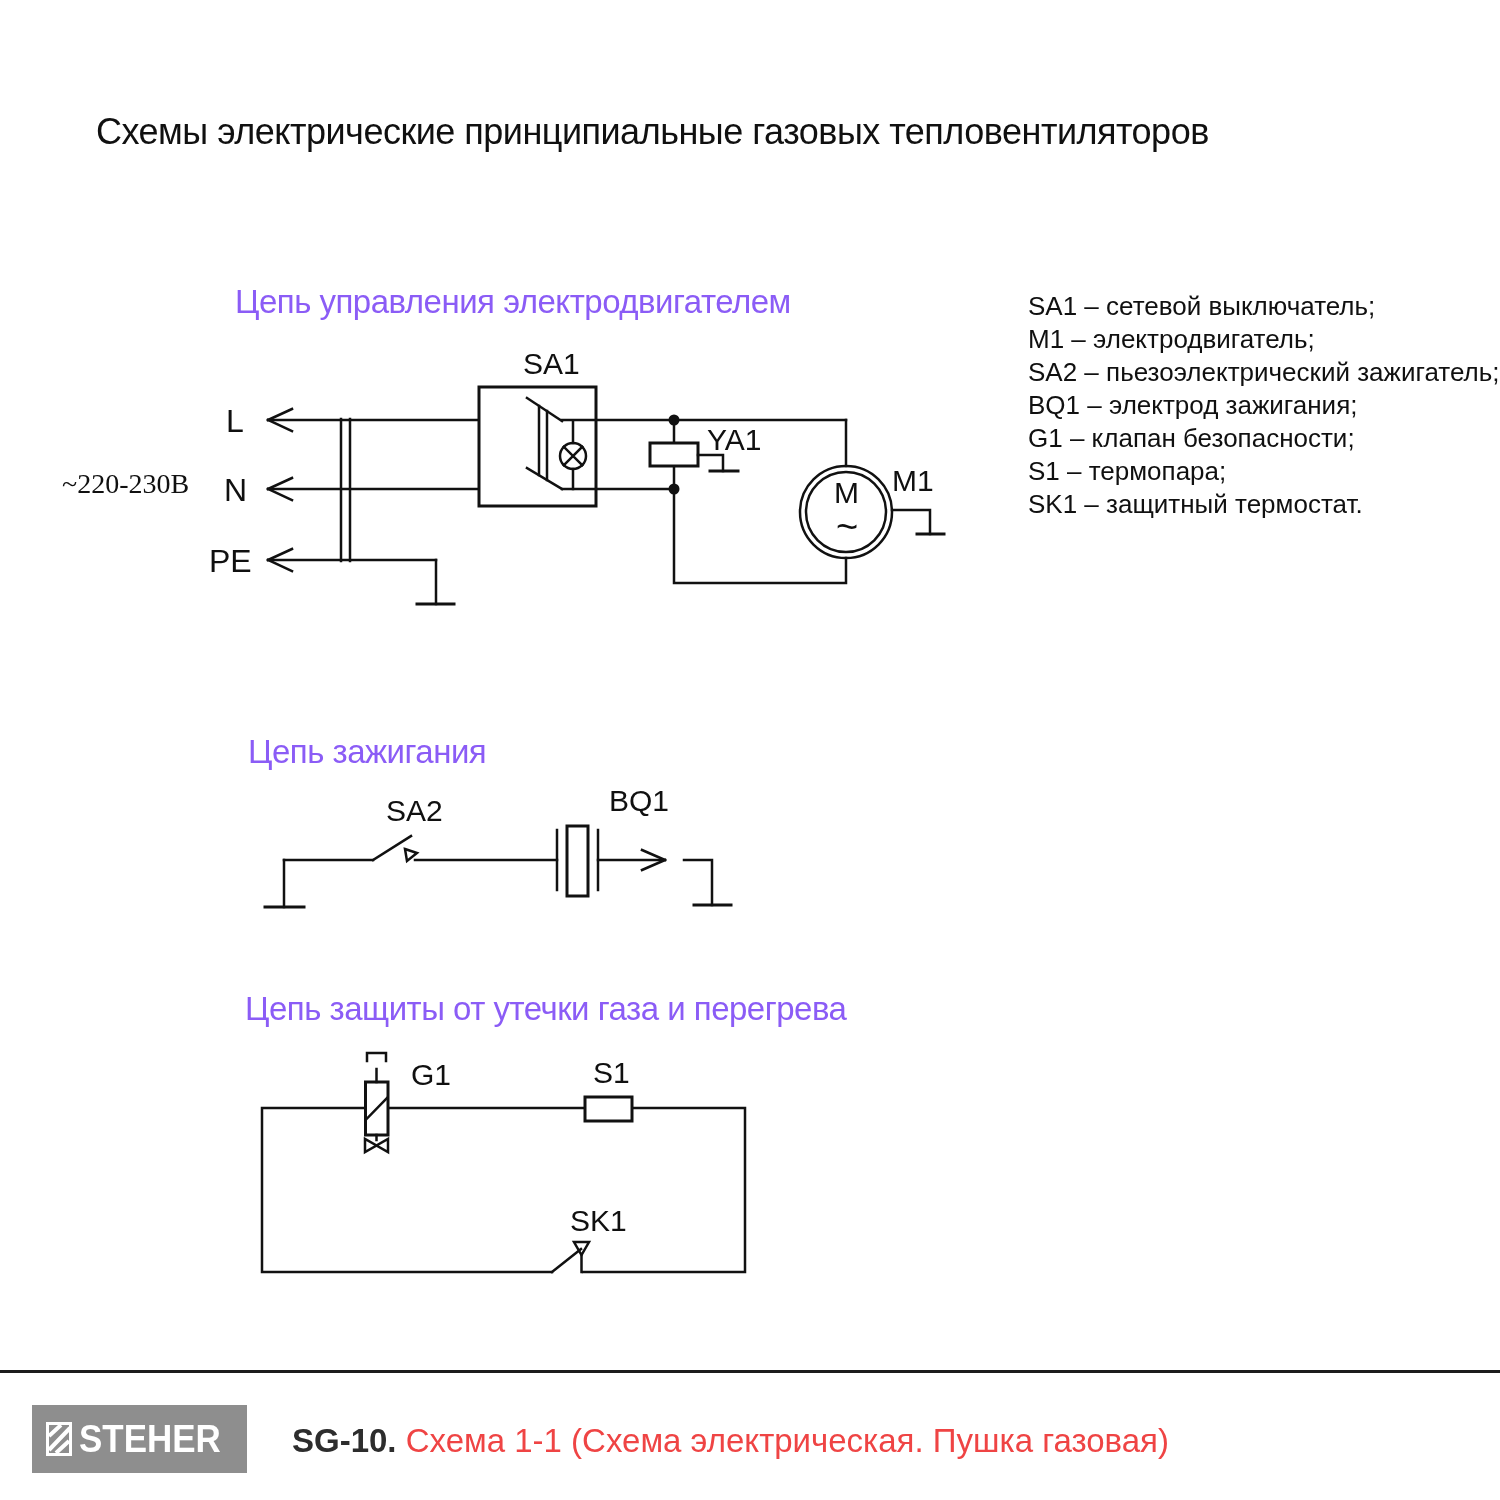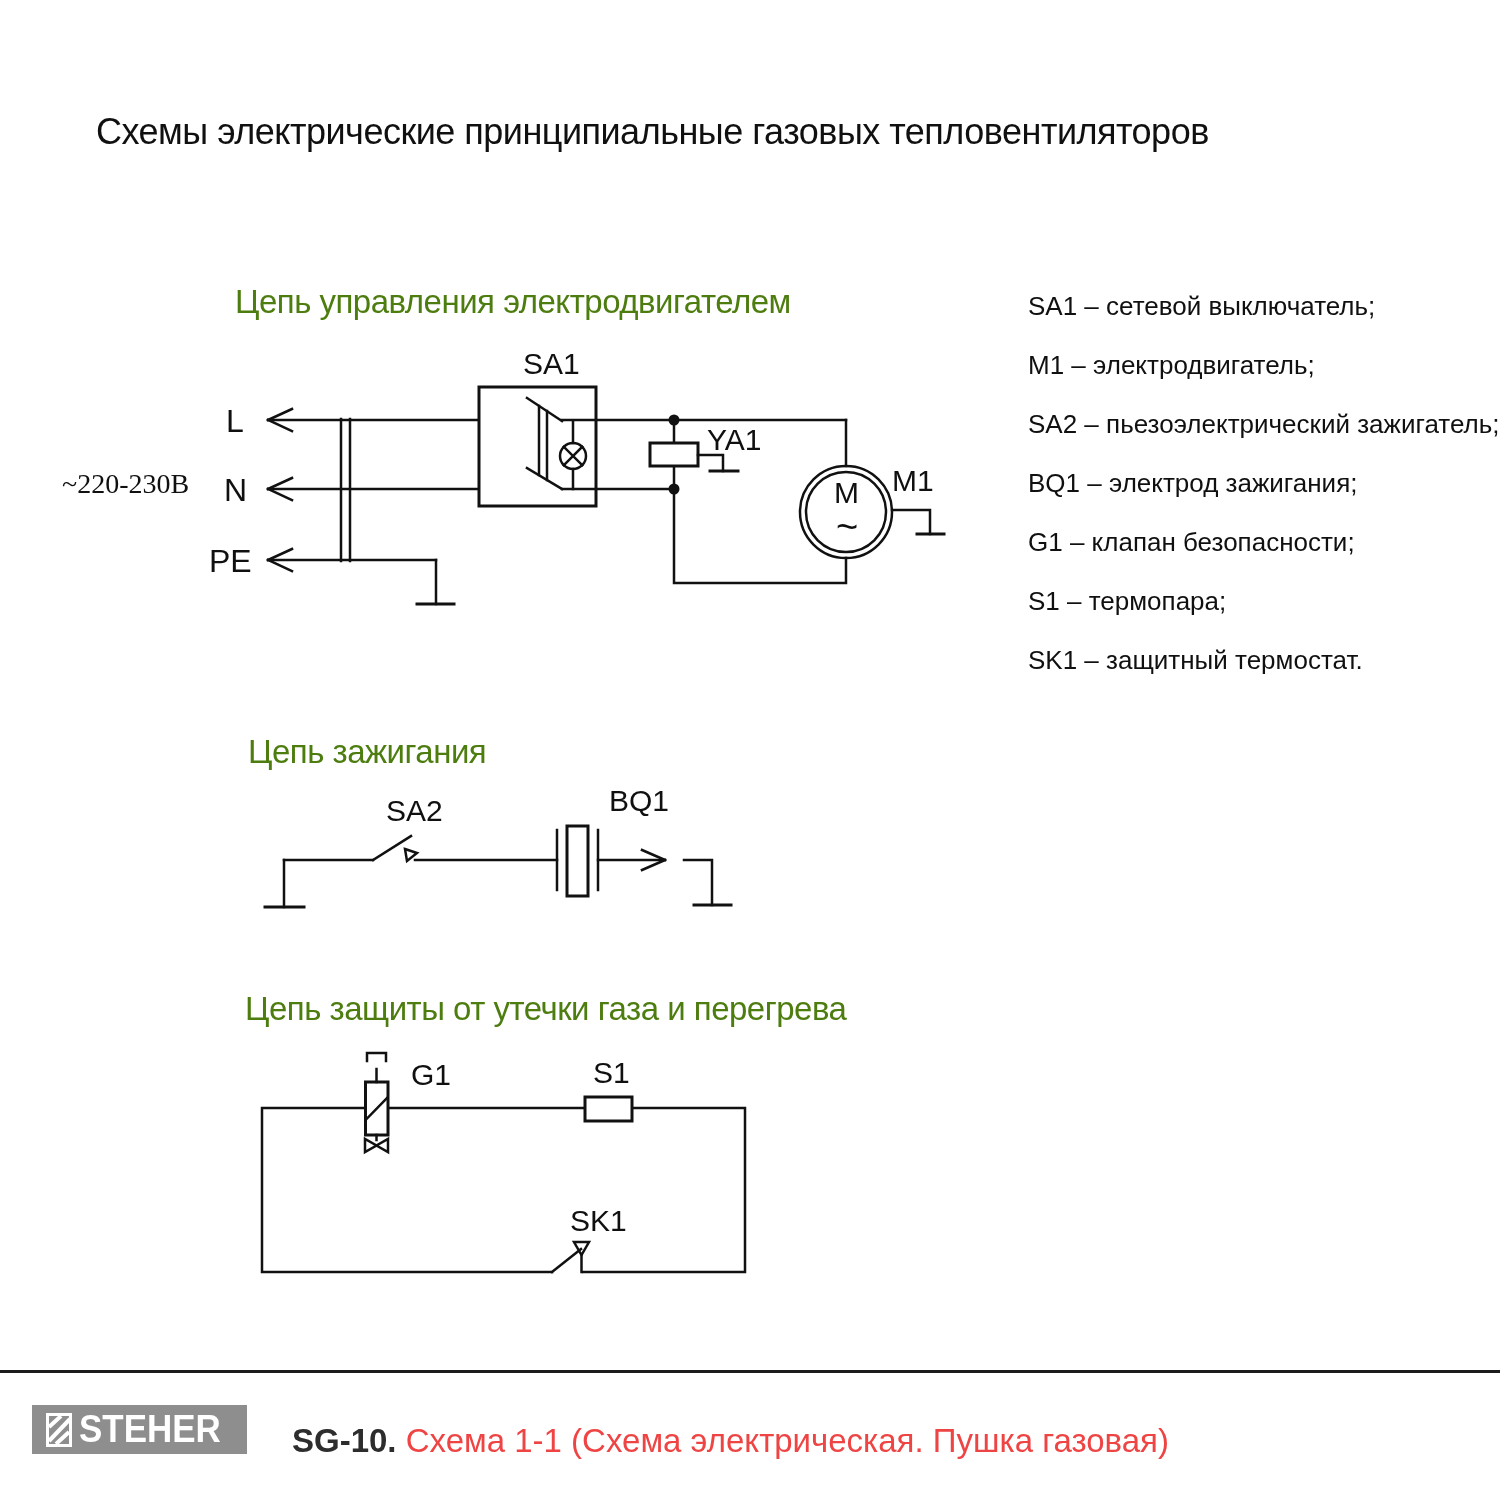--- a/index.html
+++ b/index.html
@@ -6,39 +6,39 @@
   #canvas{
     position:relative;
     width:1500px;height:1500px;
     background:#ffffff;
     font-family:"Liberation Sans", sans-serif;
     color:#111;
     overflow:hidden;
   }
   .abs{position:absolute;white-space:nowrap;line-height:1;}
   .main-title{font-size:36px;letter-spacing:-0.5px;color:#101010;}
-  .section-title{font-size:33px;letter-spacing:-0.5px;color:#4d7c0f;text-align:center;}
+  .section-title{font-size:33px;letter-spacing:-0.5px;color:#8b5cf6;text-align:center;}
   .comp-label{font-size:30px;color:#101010;}
   .term-label{font-size:32px;color:#101010;}
   .voltage-label{font-size:28px;color:#101010;}
   .motor-letter{font-size:30px;color:#101010;}
   .motor-ac{font-size:38px;color:#101010;}
   .legend{
     position:absolute;left:1028px;top:290px;
-    display:flex;flex-direction:column;gap:26px;
+    display:flex;flex-direction:column;
   }
   .legend-item{font-size:26px;line-height:33px;color:#101010;white-space:nowrap;}
   svg.drawing{position:absolute;left:0;top:0;}
   .wire{stroke:#111;stroke-width:2.5;fill:none;stroke-linecap:square;}
   .wire-thick{stroke:#111;stroke-width:3;fill:none;stroke-linecap:square;}
   .comp-box{stroke:#111;stroke-width:3;fill:#ffffff;}
   .dot{fill:#111;stroke:none;}
   .footer-sep{position:absolute;left:0;top:1370px;width:1500px;height:3px;background:#1c1c1c;}
   .logo{
-    position:absolute;left:32px;top:1405px;width:215px;height:49px;
+    position:absolute;left:32px;top:1405px;width:215px;height:68px;
     background:#8e8e8e;display:flex;align-items:center;justify-content:center;gap:6px;
   }
   .logo-text{
     color:#ffffff;font-size:38px;font-weight:700;letter-spacing:0px;
     transform:scaleX(0.92);transform-origin:left center;
   }
   .footer-text{position:absolute;left:292px;top:1422px;font-size:33px;white-space:nowrap;}
   .footer-model{font-weight:700;color:#2d2d2d;}
   .footer-desc{font-weight:400;color:#ef4444;}
 </style>

